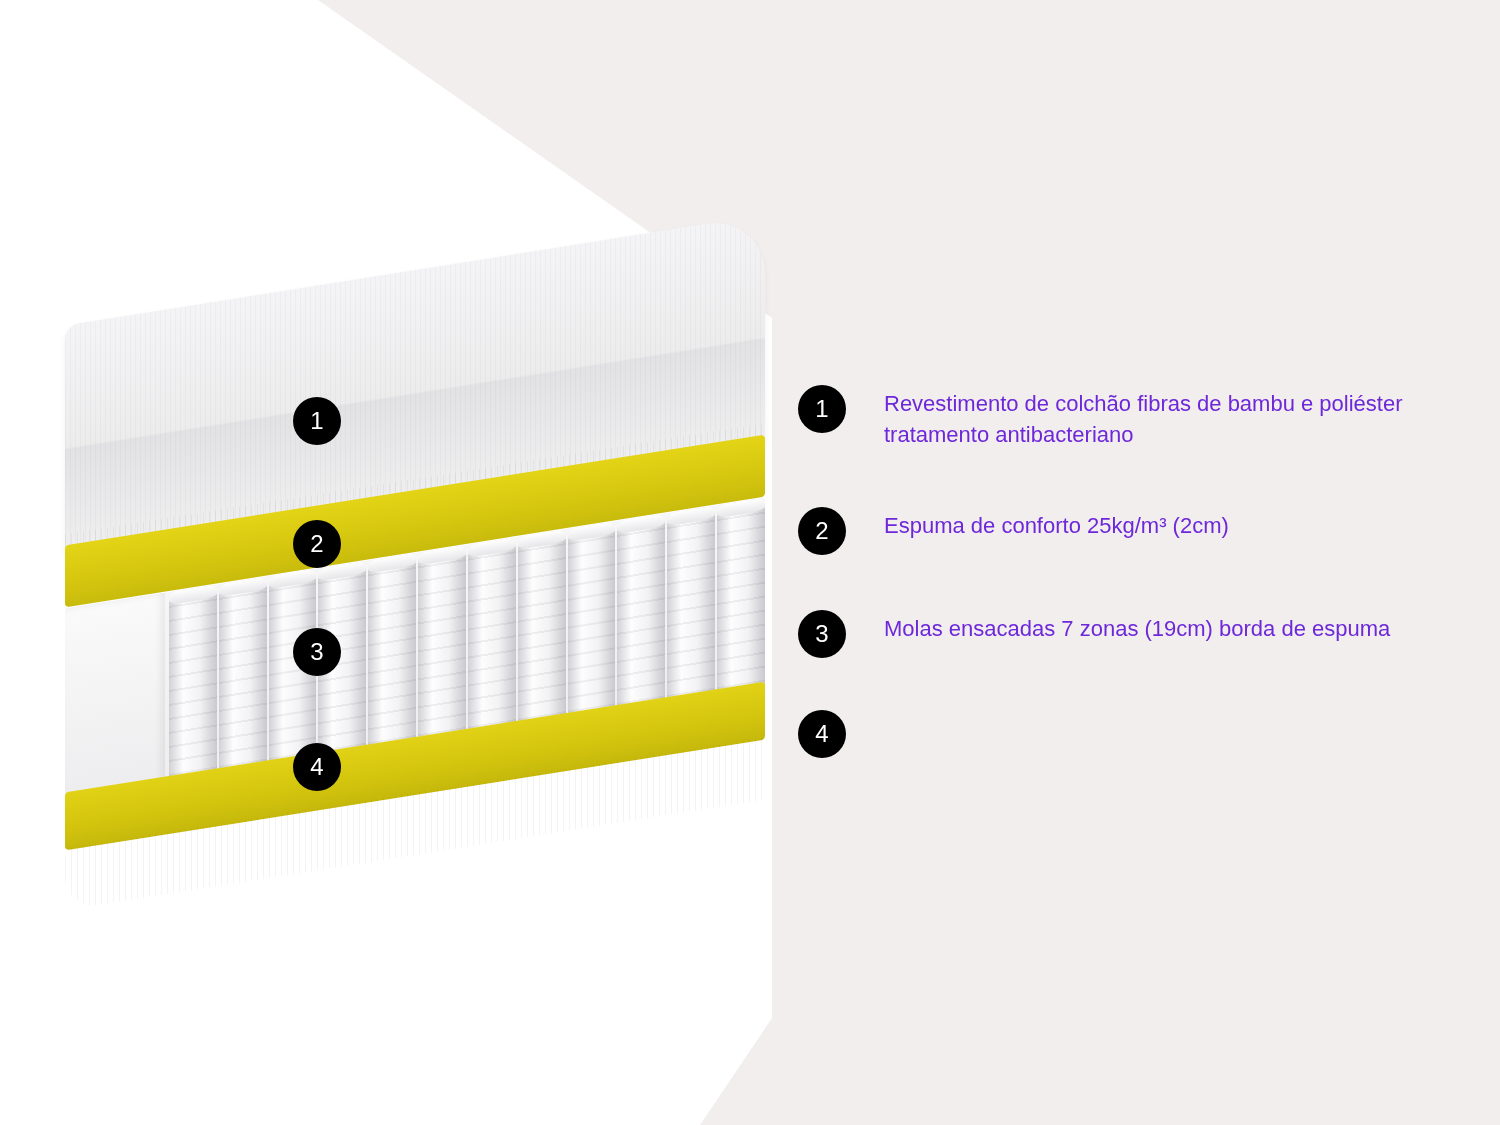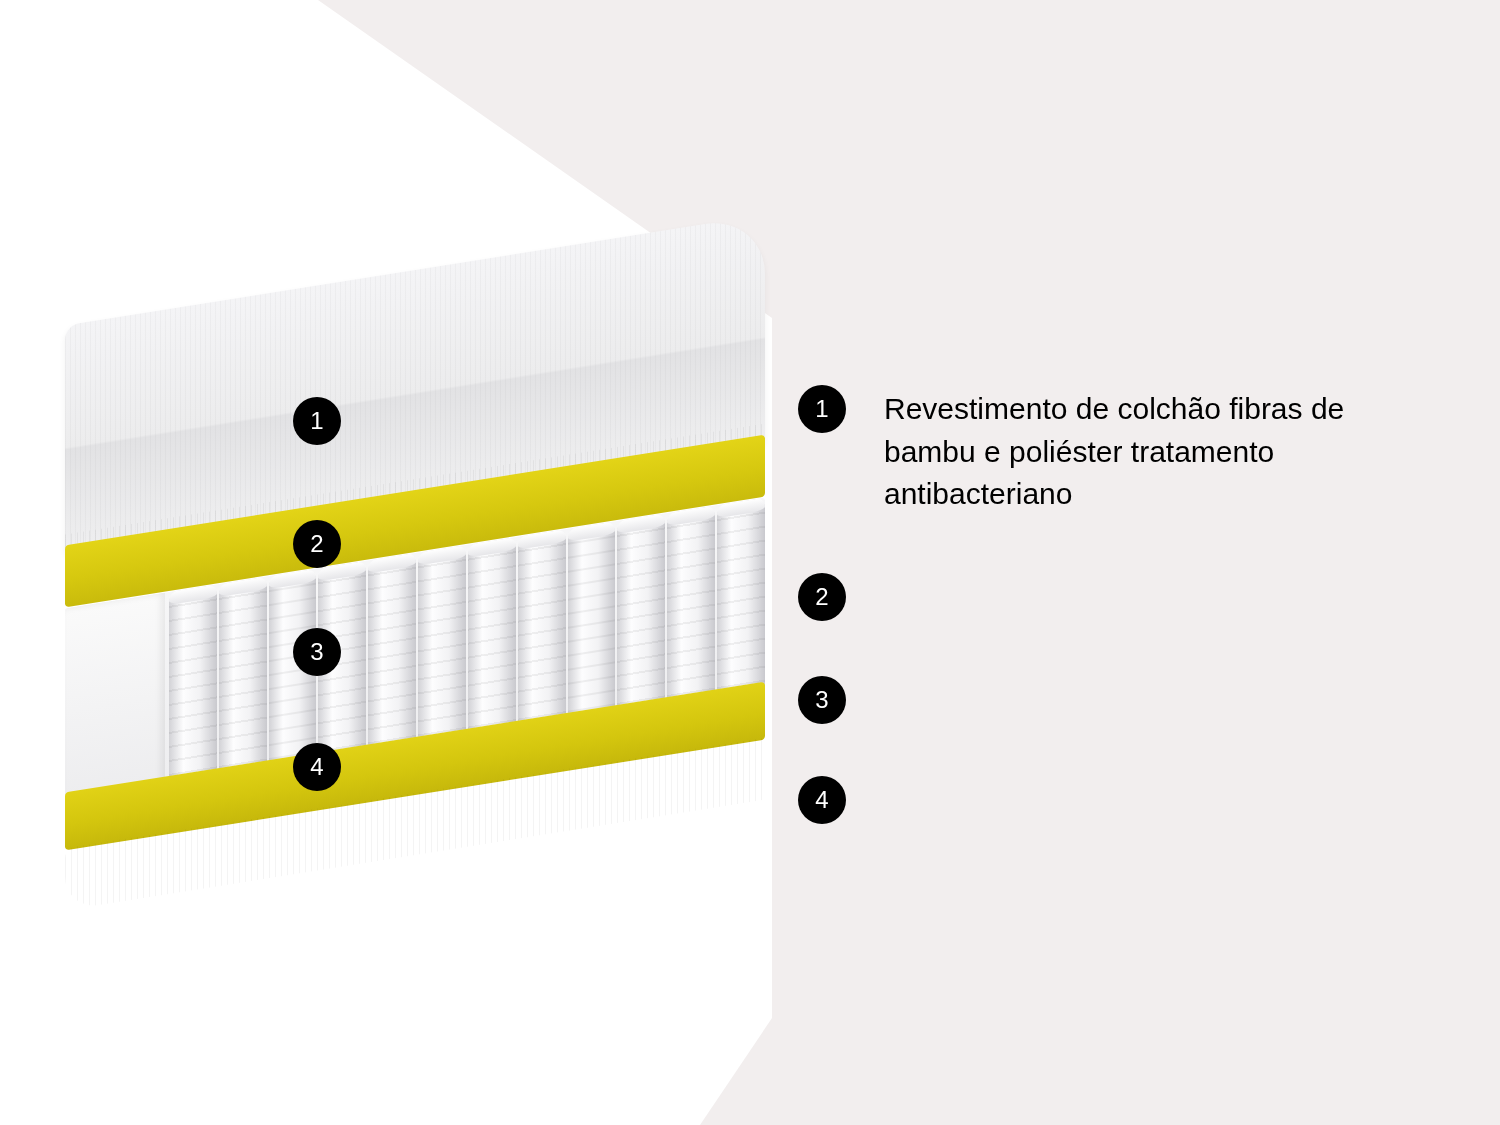--- a/index.html
+++ b/index.html
@@ -199,23 +199,23 @@
     color: #ffffff;
     display: flex;
     align-items: center;
     justify-content: center;
     font-size: 24px;
     line-height: 1;
   }
   .legend-text {
     margin-left: 38px;
     padding-top: 3px;
-    font-size: 30px;
+    font-size: 22px;
     line-height: 1.42;
-    color: #000000;
+    color: #6d28d9;
     max-width: 545px;
   }
   .legend-row.r2 { margin-bottom: 55px; }
   .legend-row.r3 { margin-bottom: 52px; }
   .legend-row.r4 { margin-bottom: 0; }
 </style>
 </head>
 <body>
 
 <div id="stage">
@@ -261,24 +261,26 @@
 
   <div class="legend">
 
     <div class="legend-row r1">
       <div class="legend-badge">1</div>
       <div class="legend-text">Revestimento de colchão fibras de bambu e poliéster tratamento antibacteriano</div>
     </div>
 
     <div class="legend-row r2">
       <div class="legend-badge">2</div>
+      <div class="legend-text">Espuma de conforto 25kg/m³ (2cm)</div>
     </div>
 
     <div class="legend-row r3">
       <div class="legend-badge">3</div>
+      <div class="legend-text">Molas ensacadas 7 zonas (19cm) borda de espuma</div>
     </div>
 
     <div class="legend-row r4">
       <div class="legend-badge">4</div>
     </div>
 
   </div>
 
 </div>
 

